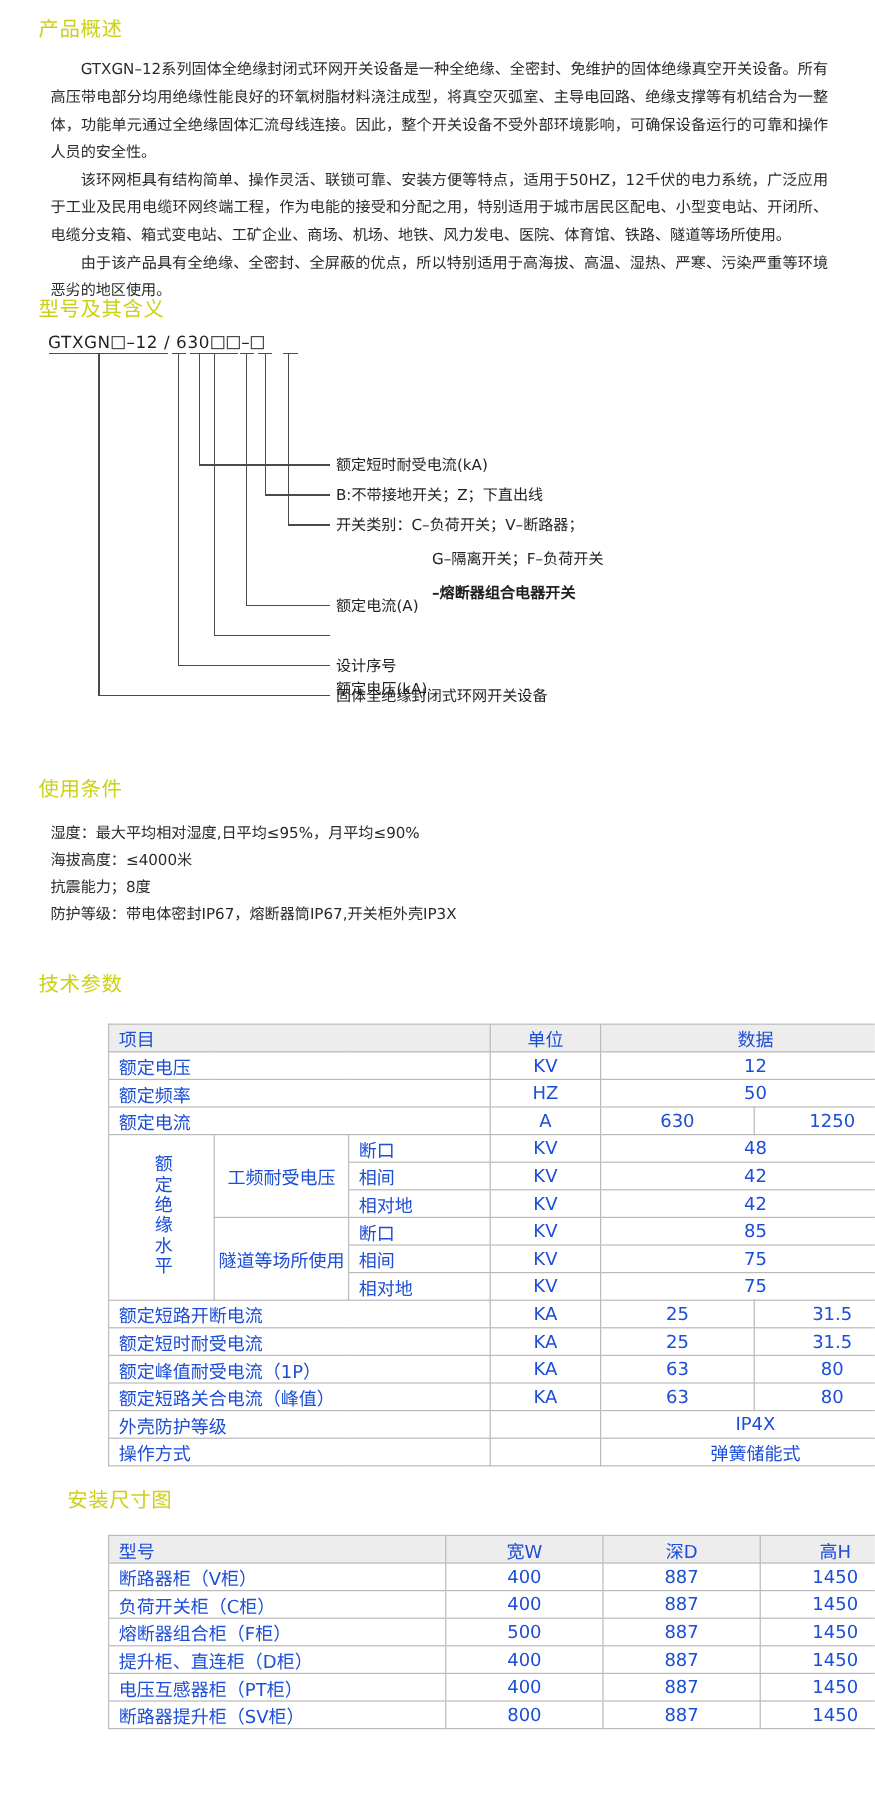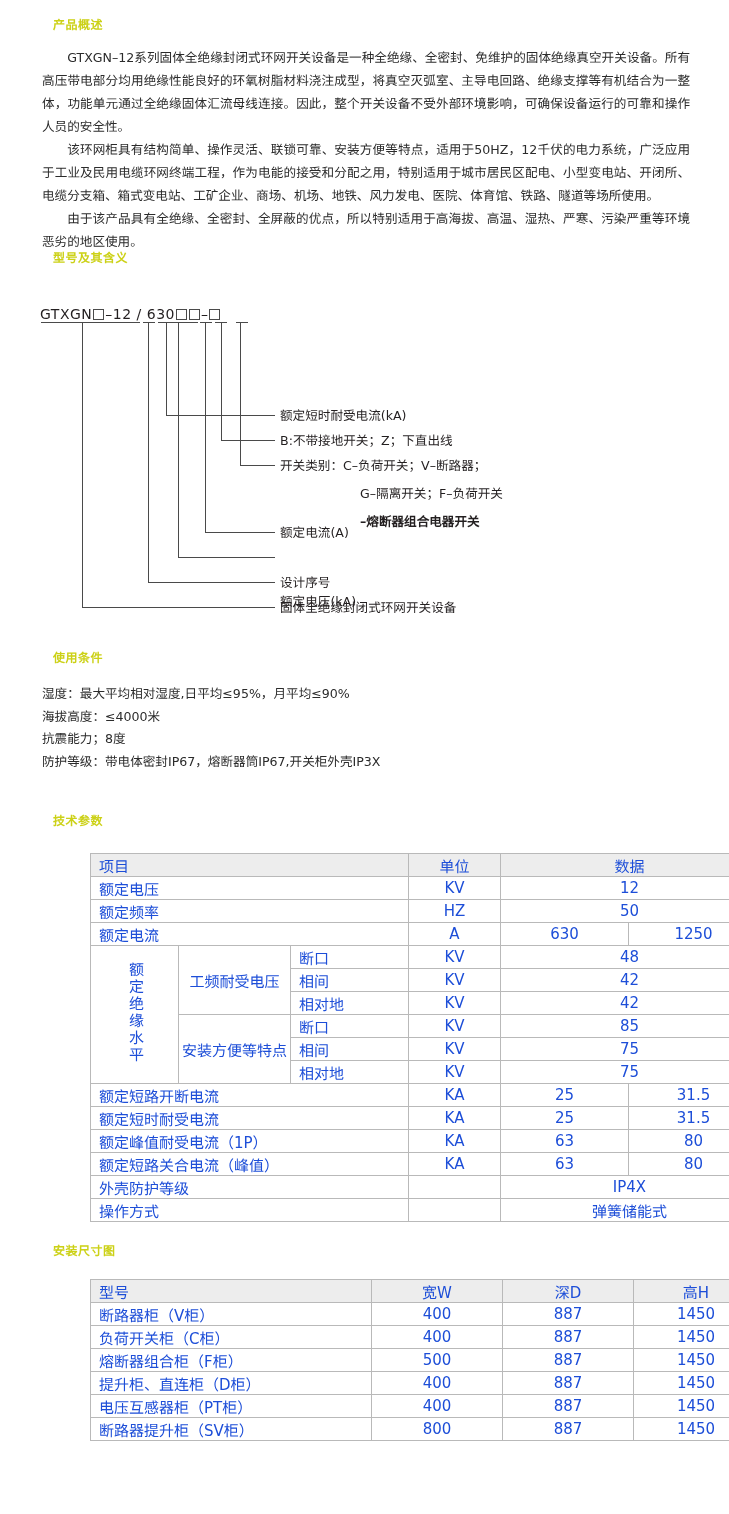--- a/index.html
+++ b/index.html
@@ -18,24 +18,24 @@
   .page {
     position: relative;
     width: 729px;
     height: 1514px;
     box-sizing: border-box;
   }
 
   
   .section-heading {
     position: absolute;
-    left: 53px;
-    font-size: 12px;
+    left: 32px;
+    font-size: 17px;
     line-height: 22px;
-    font-weight: bold;
+    font-weight: normal;
     color: #ccd117;
     letter-spacing: 0.5px;
     white-space: nowrap;
   }
 
   
   .body-block {
     position: absolute;
     left: 42px;
     width: 648px;
@@ -58,21 +58,21 @@
     font-size: 12.6px;
     line-height: 22.5px;
     color: #2b2b2b;
   }
   .conditions div { white-space: nowrap; }
 
   
   .model-diagram {
     position: absolute;
     left: 0;
-    top: 304px;
+    top: 276px;
     width: 711px;
     height: 330px;
   }
   .model-code {
     position: absolute;
     left: 40px;
     top: 0px;
     font-size: 14px;
     line-height: 20px;
     letter-spacing: 0.5px;
@@ -248,21 +248,21 @@
         <td class="l">相间</td>
         <td class="c">KV</td>
         <td class="c" colspan="2">42</td>
       </tr>
       <tr>
         <td class="l">相对地</td>
         <td class="c">KV</td>
         <td class="c" colspan="2">42</td>
       </tr>
       <tr>
-        <td class="c" rowspan="3">安装方便等特点</td>
+        <td class="c" rowspan="3">隧道等场所使用</td>
         <td class="l">断口</td>
         <td class="c">KV</td>
         <td class="c" colspan="2">85</td>
       </tr>
       <tr>
         <td class="l">相间</td>
         <td class="c">KV</td>
         <td class="c" colspan="2">75</td>
       </tr>
       <tr>
@@ -301,21 +301,21 @@
         <td class="c" colspan="2">IP4X</td>
       </tr>
       <tr>
         <td class="l" colspan="3">操作方式</td>
         <td class="c"></td>
         <td class="c" colspan="2">弹簧储能式</td>
       </tr>
     </tbody>
   </table>
 
-  <div class="section-heading" style="top:1240px;">安装尺寸图</div>
+  <div class="section-heading" style="top:1240px;margin-left:24px;">安装尺寸图</div>
 
   <table class="spec" id="dim-table" style="left:42px; top:1279px; width:668px;">
     <colgroup>
       <col style="width:281px;">
         <col style="width:131px;">
         <col style="width:131px;">
         <col style="width:125px;">
     </colgroup>
     <thead>
       <tr>

